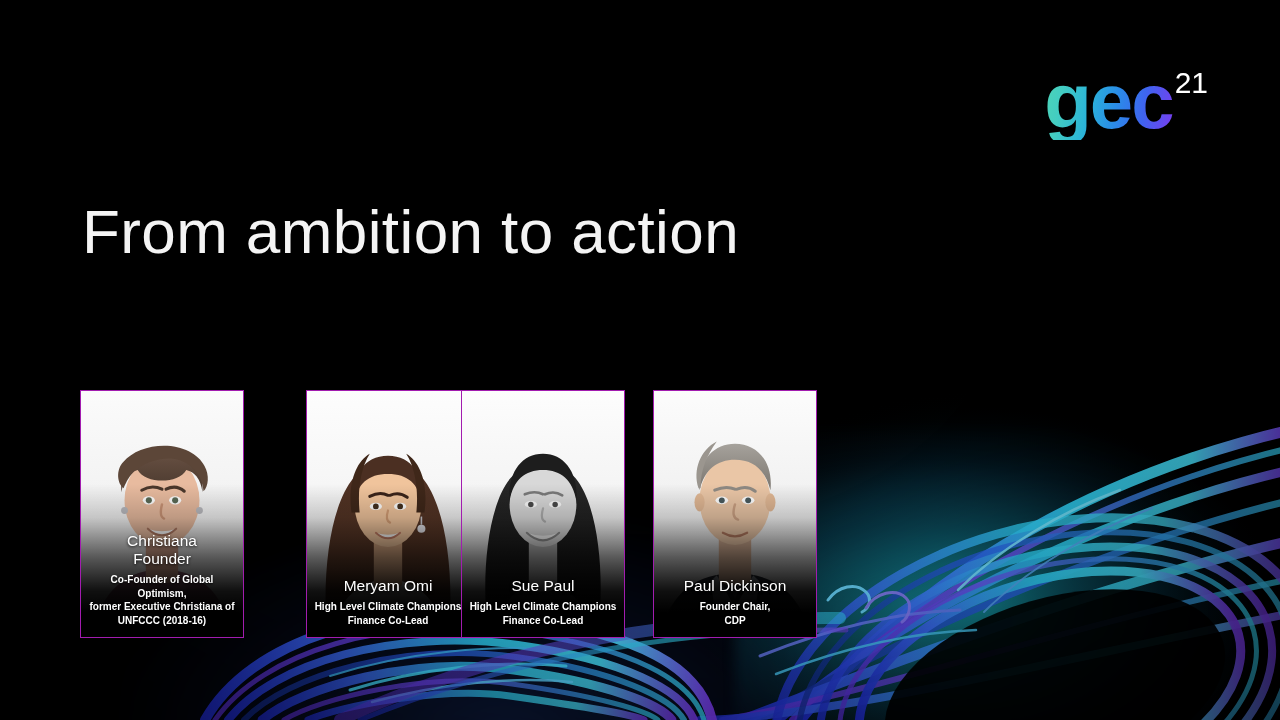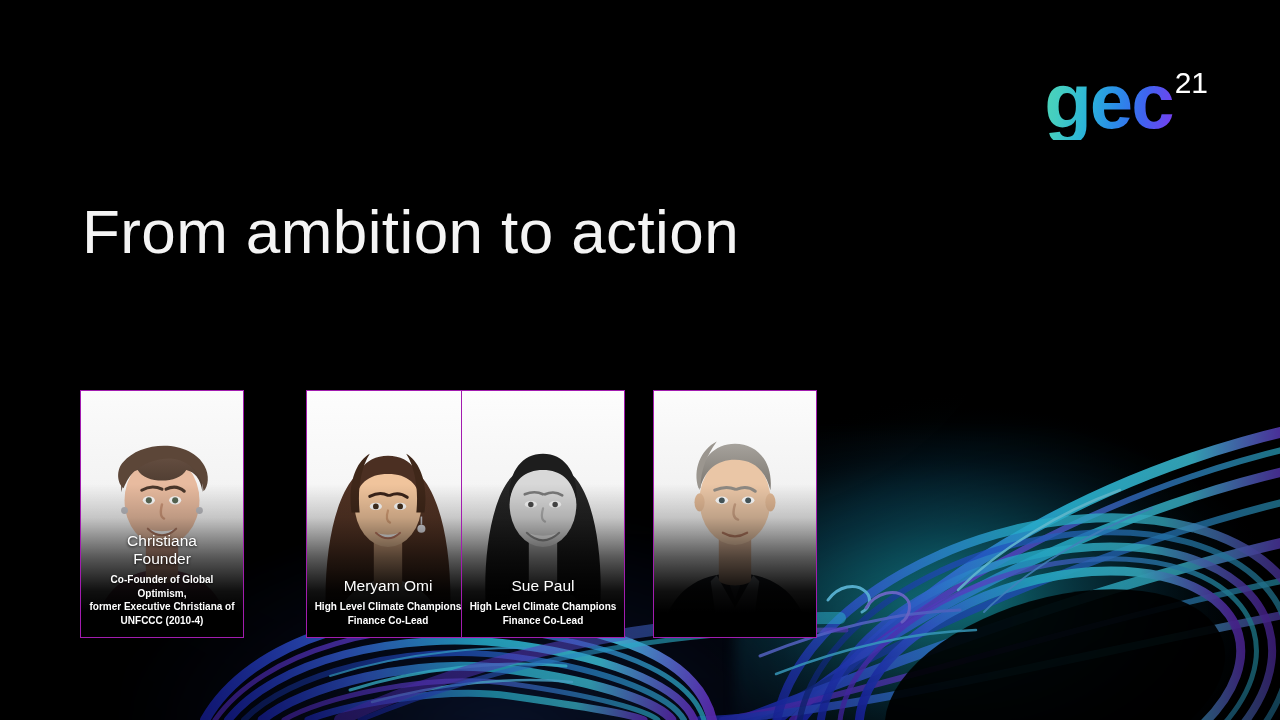--- a/index.html
+++ b/index.html
@@ -332,21 +332,21 @@
       </div>
       <div class="card-fade"></div>
       <div class="card-text">
         <div class="card-name">
           <div>Christiana</div>
           <div>Founder</div>
         </div>
         <div class="card-role">
           <div>Co-Founder of Global Optimism,</div>
           <div>former Executive Christiana of</div>
-          <div>UNFCCC (2010-4)</div>
+          <div>UNFCCC (2018-16)</div>
         </div>
       </div>
     </div>
 
     <div class="card" id="card-1">
       <div class="card-photo">
         <svg class="portrait" viewBox="0 0 160 244" preserveAspectRatio="xMidYMid slice" xmlns="http://www.w3.org/2000/svg">
           <defs>
             <linearGradient id="bg1" x1="0" y1="0" x2="0" y2="1">
               <stop offset="0%" stop-color="#fdfdfd"></stop>
@@ -492,16 +492,25 @@
           <ellipse cx="93" cy="108" rx="6.2" ry="3.8" fill="#fff"></ellipse>
           <circle cx="67" cy="108" r="2.9" fill="#4a5b5e"></circle>
           <circle cx="93" cy="108" r="2.9" fill="#4a5b5e"></circle>
 
           <path d="M80 112 q-4 13 3 15" stroke="#caa082" stroke-width="2.4" fill="none" stroke-linecap="round"></path>
 
           <path d="M68 140 q12 7 24 0" stroke="#b3795f" stroke-width="2.2" fill="none" stroke-linecap="round"></path>
         </svg>
       </div>
       <div class="card-fade"></div>
+      <div class="card-text">
+        <div class="card-name">
+          <div>Paul Dickinson</div>
+        </div>
+        <div class="card-role">
+          <div>Founder Chair,</div>
+          <div>CDP</div>
+        </div>
+      </div>
     </div>
 
   </div>
 </div>
 
 </body></html>

